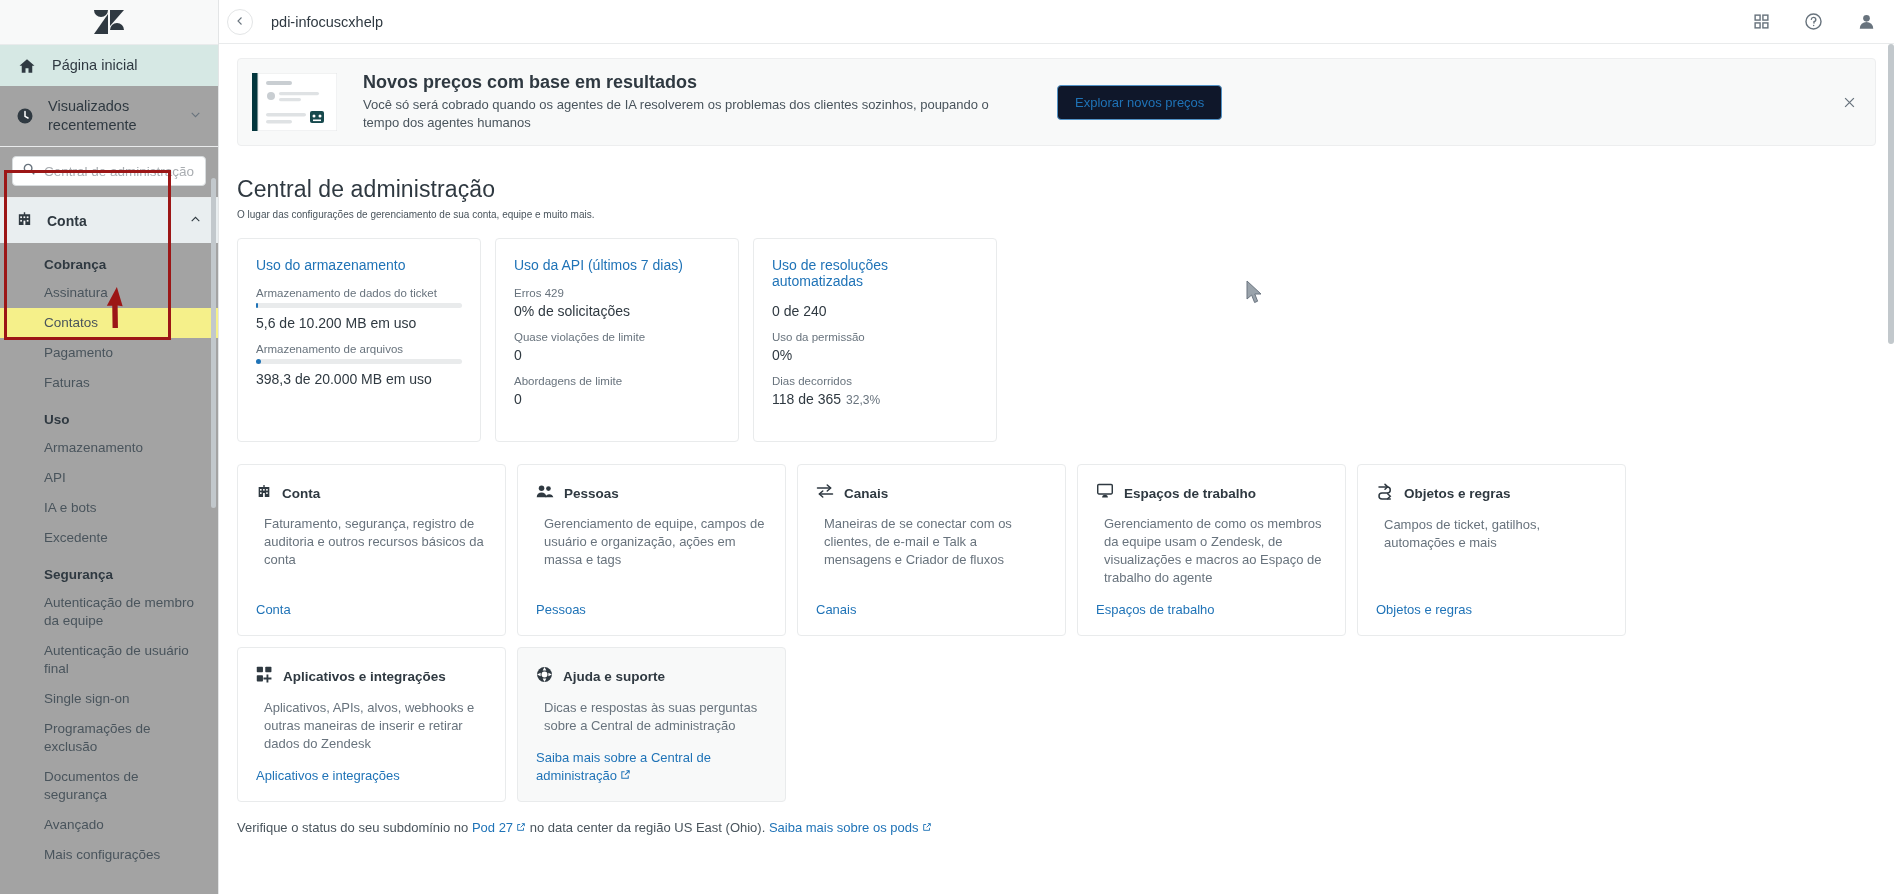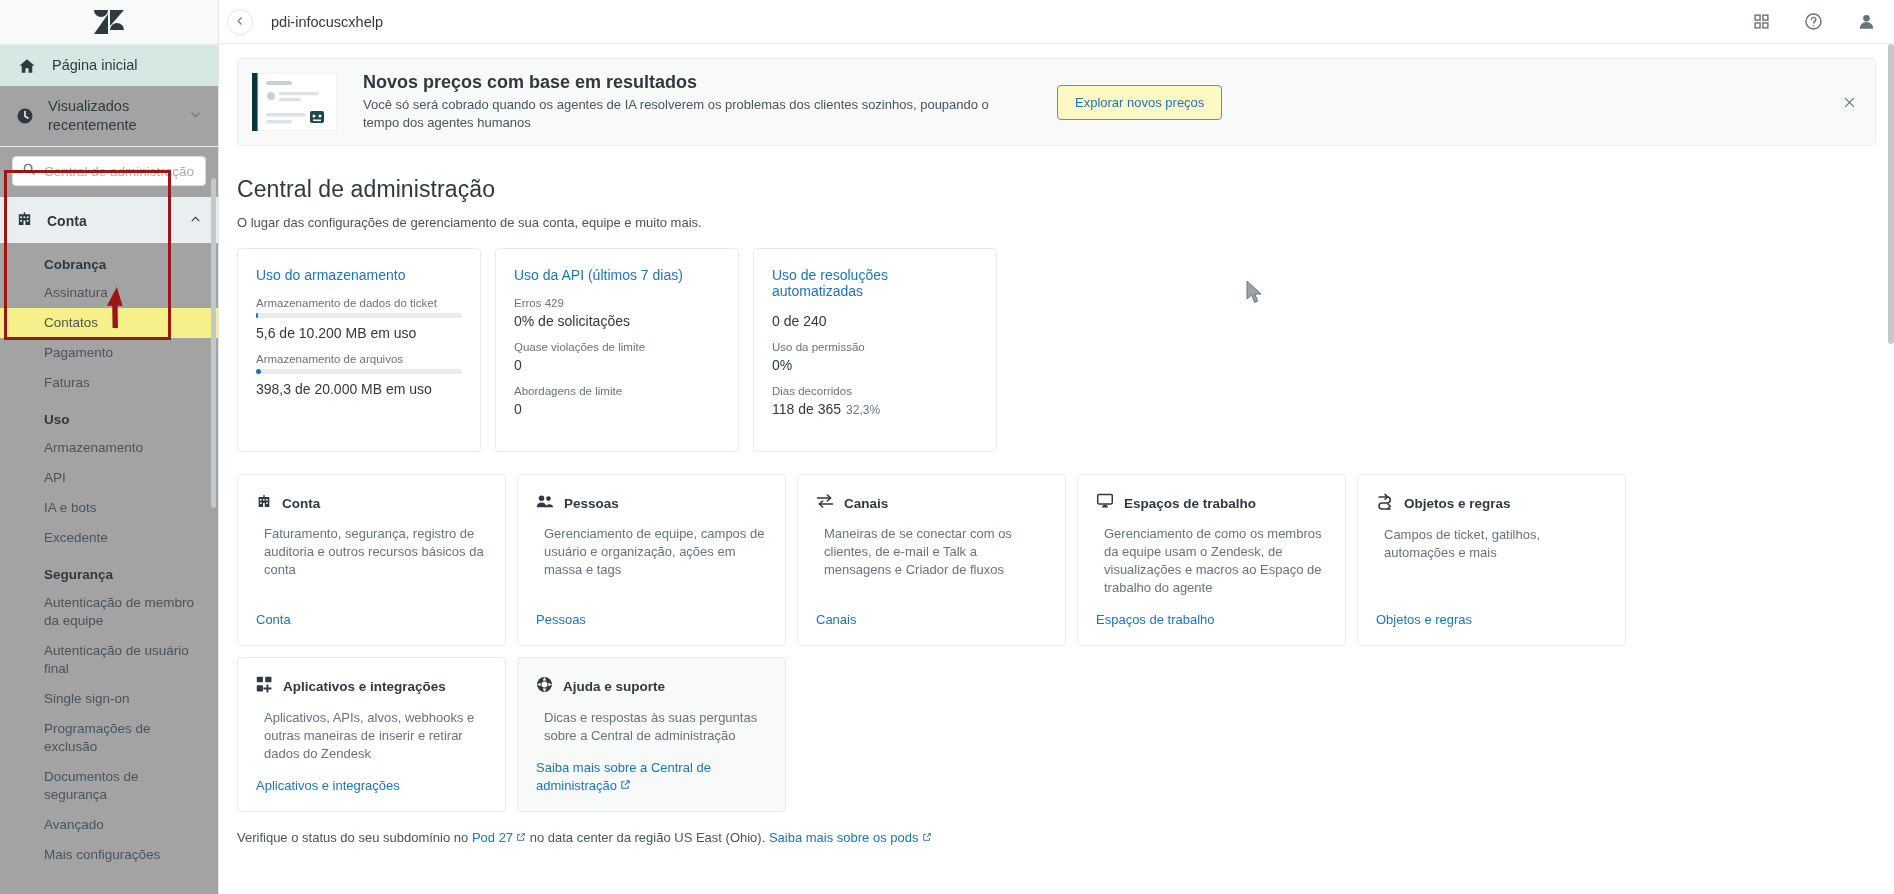--- a/index.html
+++ b/index.html
@@ -97,33 +97,33 @@
   .promo {
     margin: 14px 18px 0 18px; background:#f8f9f9; border:1px solid #edeeef;
     border-radius:4px; display:flex; align-items:center; gap:0; padding: 13px 18px 13px 14px;
     position:relative; min-height:76px;
   }
   .promo-thumb { width:85px; height:58px; flex:0 0 auto; display:flex; }
   .promo-text { margin-left: 26px; }
   .promo-title { font-size:18px; color:#2f3941; font-weight:600; margin-bottom:3px; }
   .promo-desc { font-size:13px; color:#49545c; line-height:18px; max-width:640px; }
   .promo-btn {
-    margin-left: 54px; background:#fef9c3; border:1px solid #5293c7; color:#1f73b7;
+    margin-left: 54px; background:#0f172a; border:1px solid #5293c7; color:#1f73b7;
     border-radius:4px; font-size:13px; padding: 9px 17px; cursor:pointer;
     font-family:"Liberation Sans", sans-serif; white-space:nowrap;
   }
   .promo-close {
     margin-left:auto; color:#68737d; cursor:pointer; align-self:center;
     padding-left:30px; display:flex;
   }
 
   
   .page-head { padding: 30px 18px 0 18px; }
   .page-title { font-size:23px; color:#2f3941; font-weight:400; letter-spacing:0.1px; }
-  .page-sub { font-size:13px; color:#49545c; margin-top:12px; }
+  .page-sub { font-size:10px; color:#49545c; margin-top:6px; }
 
   
   .cards-row1 { display:flex; gap:14px; padding: 18px 18px 0 18px; }
   .mcard {
     width:244px; border:1px solid #e9ebec; border-radius:4px;
     padding: 18px 18px 22px 18px; background:#fff; min-height:148px;
   }
   .mcard-title { font-size:14px; color:#1f73b7; margin-bottom:14px; cursor:pointer; }
   .m-label { font-size:11.5px; color:#68737d; margin-bottom:4px; }
   .m-value { font-size:14px; color:#2f3941; margin-bottom:12px; }

